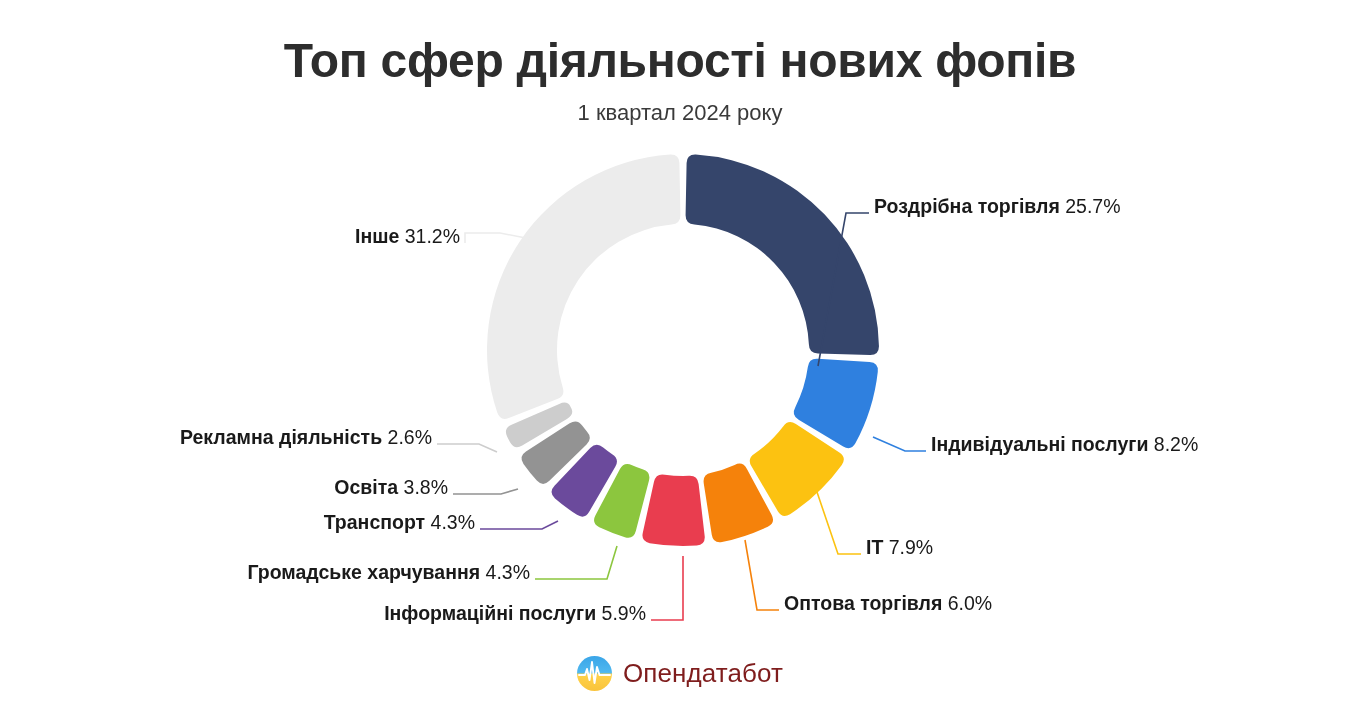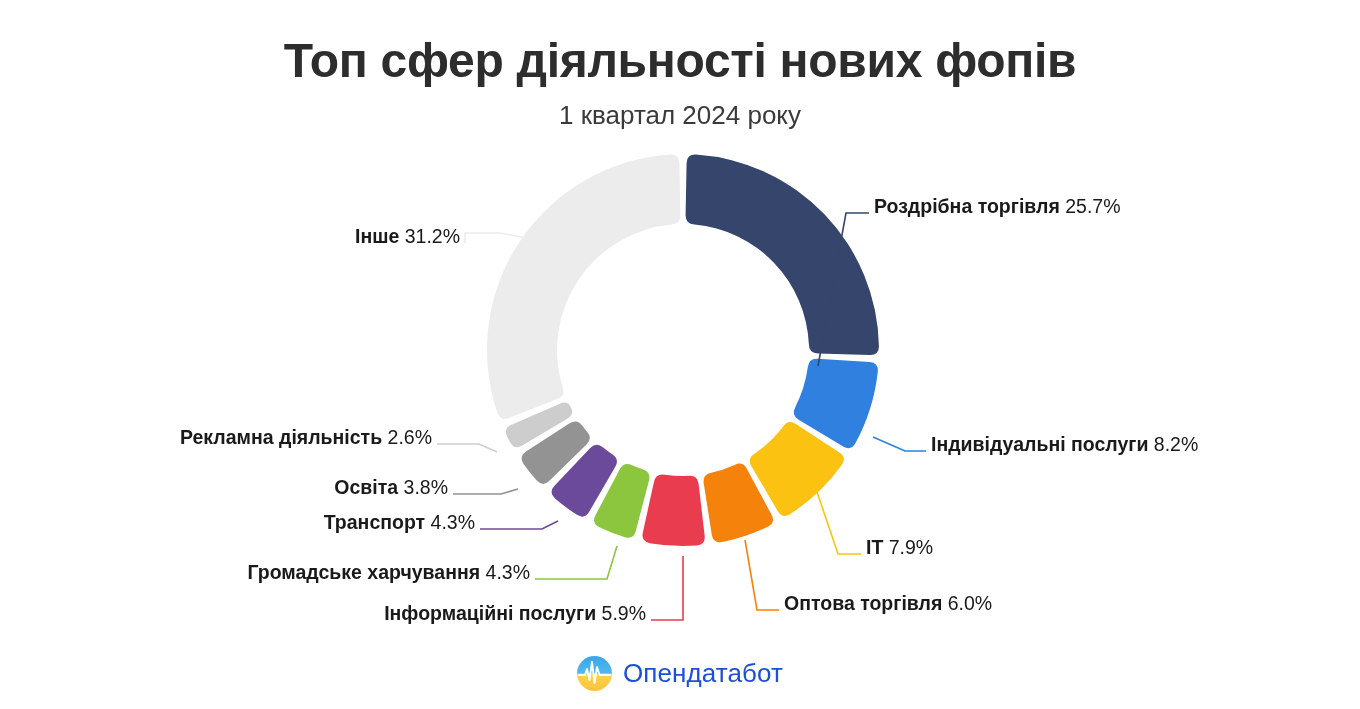--- a/index.html
+++ b/index.html
@@ -30,21 +30,21 @@
     font-weight: bold;
     letter-spacing: -0.3px;
     color: #2d2d2d;
   }
   .chart-subtitle {
     position: absolute;
     top: 100px;
     left: 0;
     width: 1360px;
     text-align: center;
-    font-size: 26px;
+    font-size: 22px;
     font-weight: normal;
     color: #3a3a3a;
   }
   #donut-svg {
     position: absolute;
     top: 0;
     left: 0;
   }
   .slice-label {
     font-family: "Liberation Sans", sans-serif;
@@ -76,21 +76,21 @@
     flex: none;
     background: linear-gradient(to bottom, #3aa5e8 0%, #4fb8ef 47%, #ffd24a 53%, #f9c33b 100%);
   }
   .footer-logo-mark svg {
     position: absolute;
     inset: 0;
   }
   .footer-logo-text {
     font-size: 26px;
     font-weight: normal;
-    color: #1d4ed8;
+    color: #7f1d1d;
     letter-spacing: 0.1px;
   }
 </style>
 </head>
 <body>
 
 <div id="page">
 
   <div class="chart-title">Топ сфер діяльності нових фопів</div>
   <div class="chart-subtitle">1 квартал 2024 року</div>

